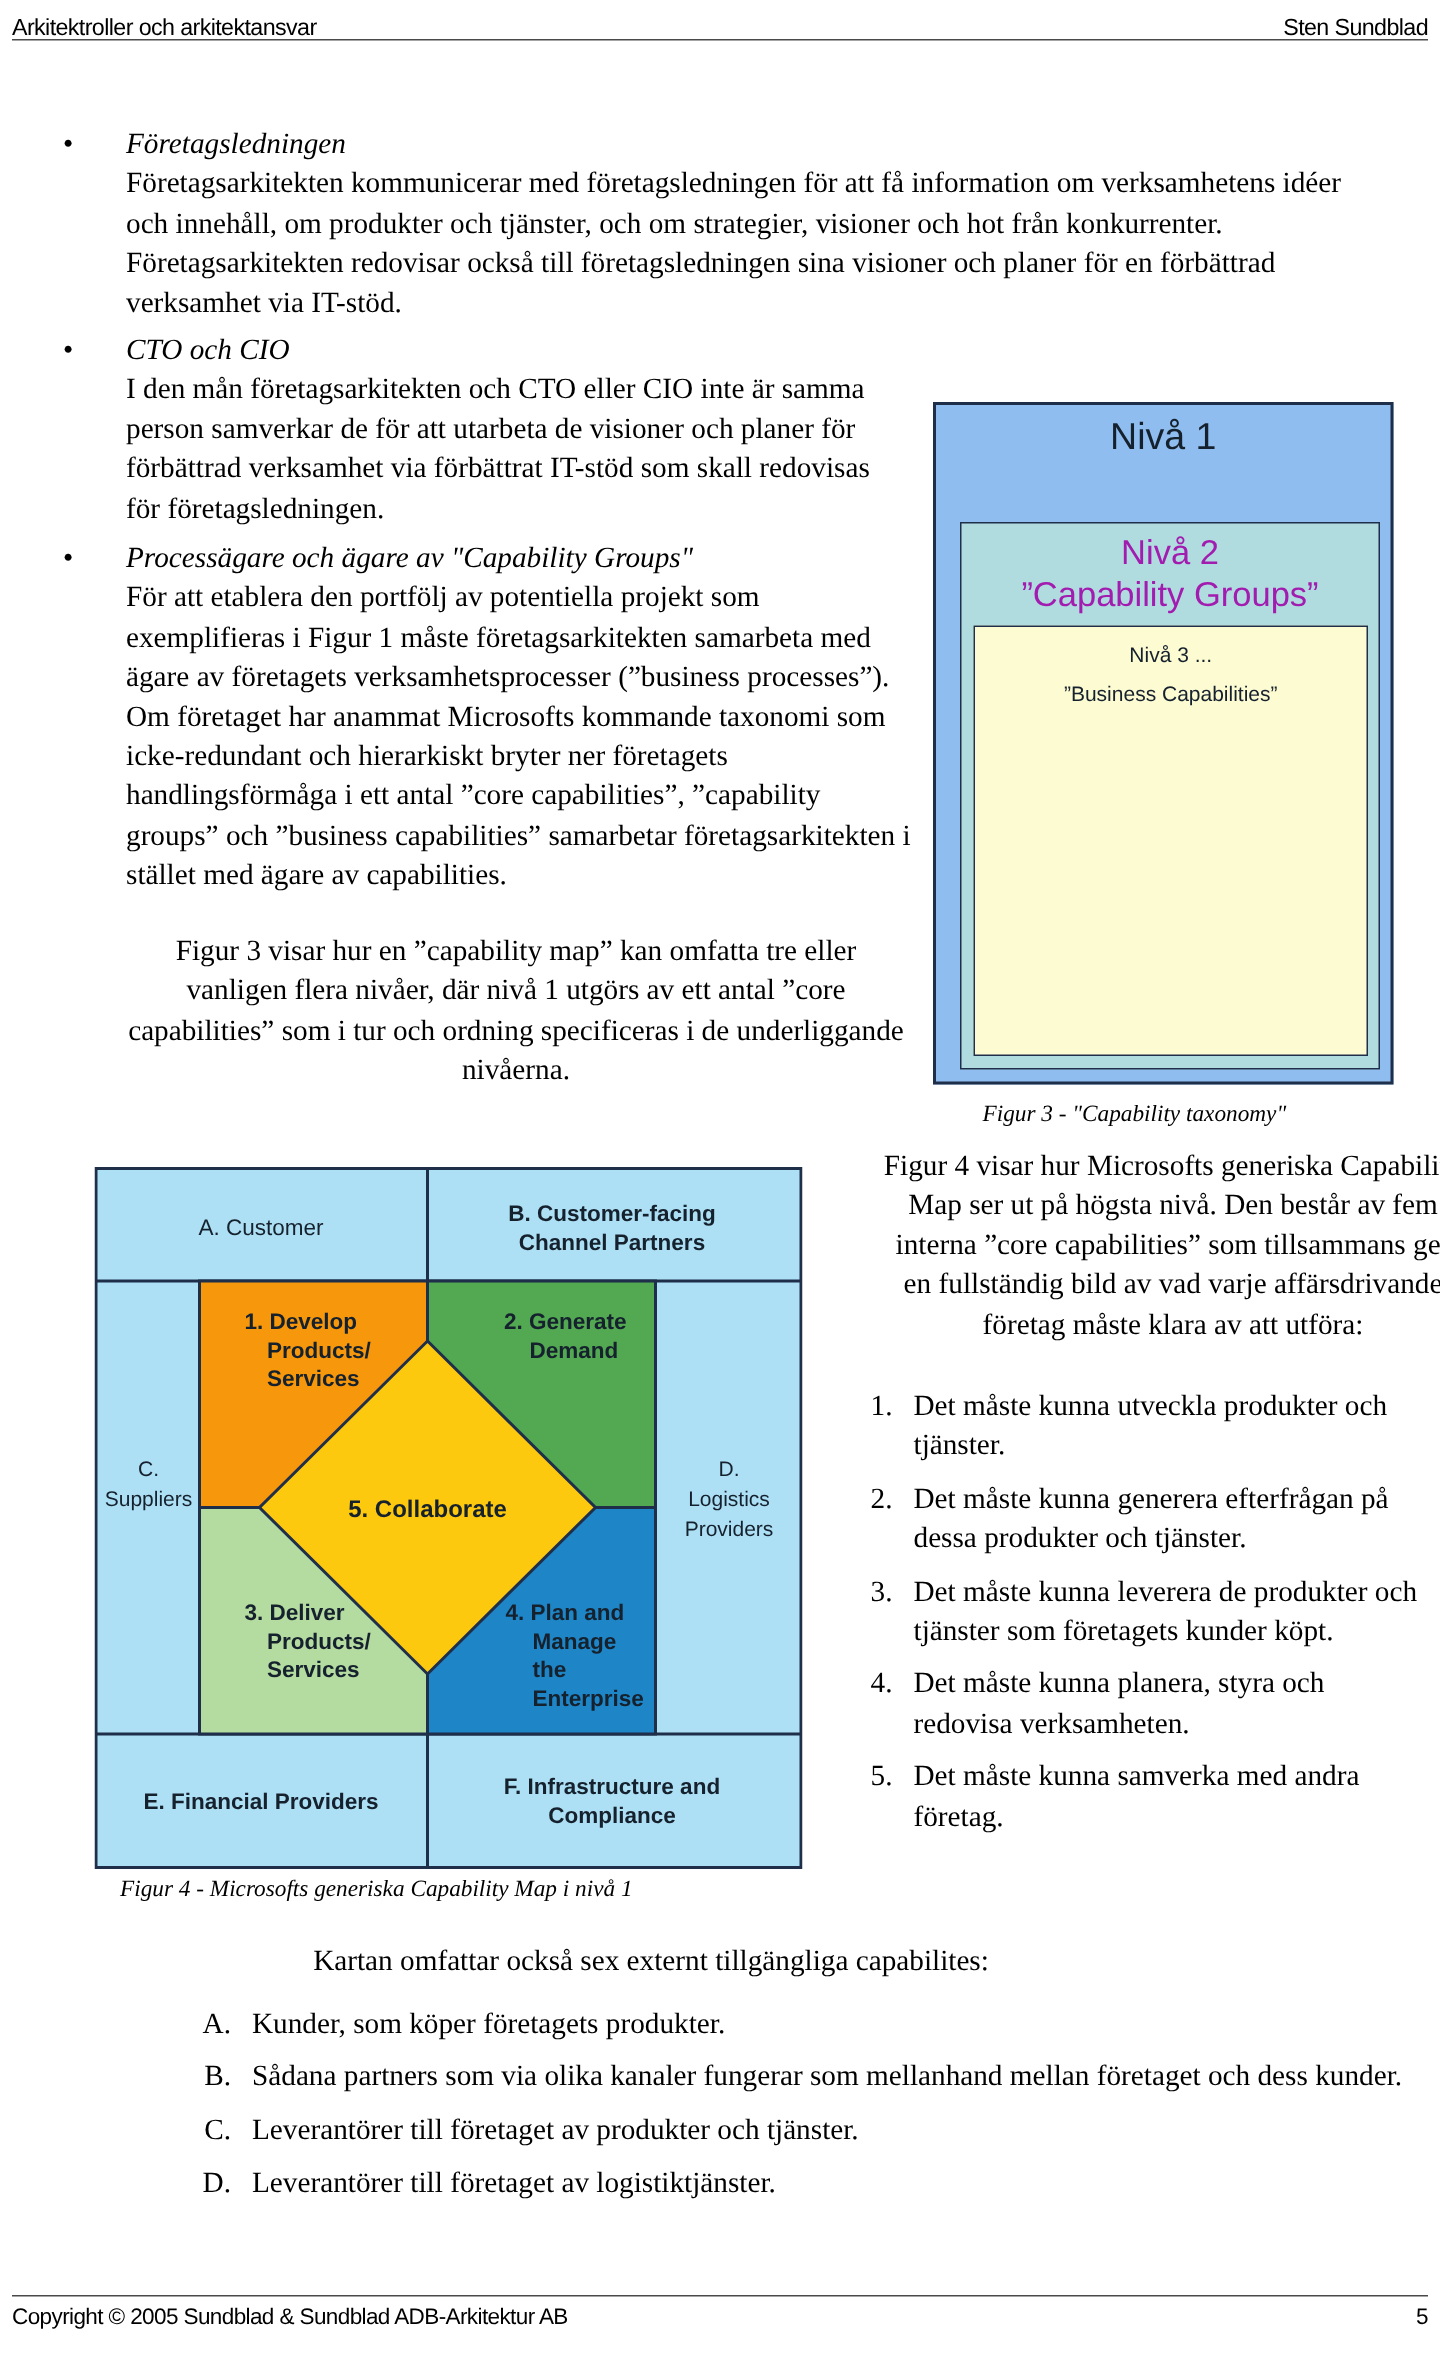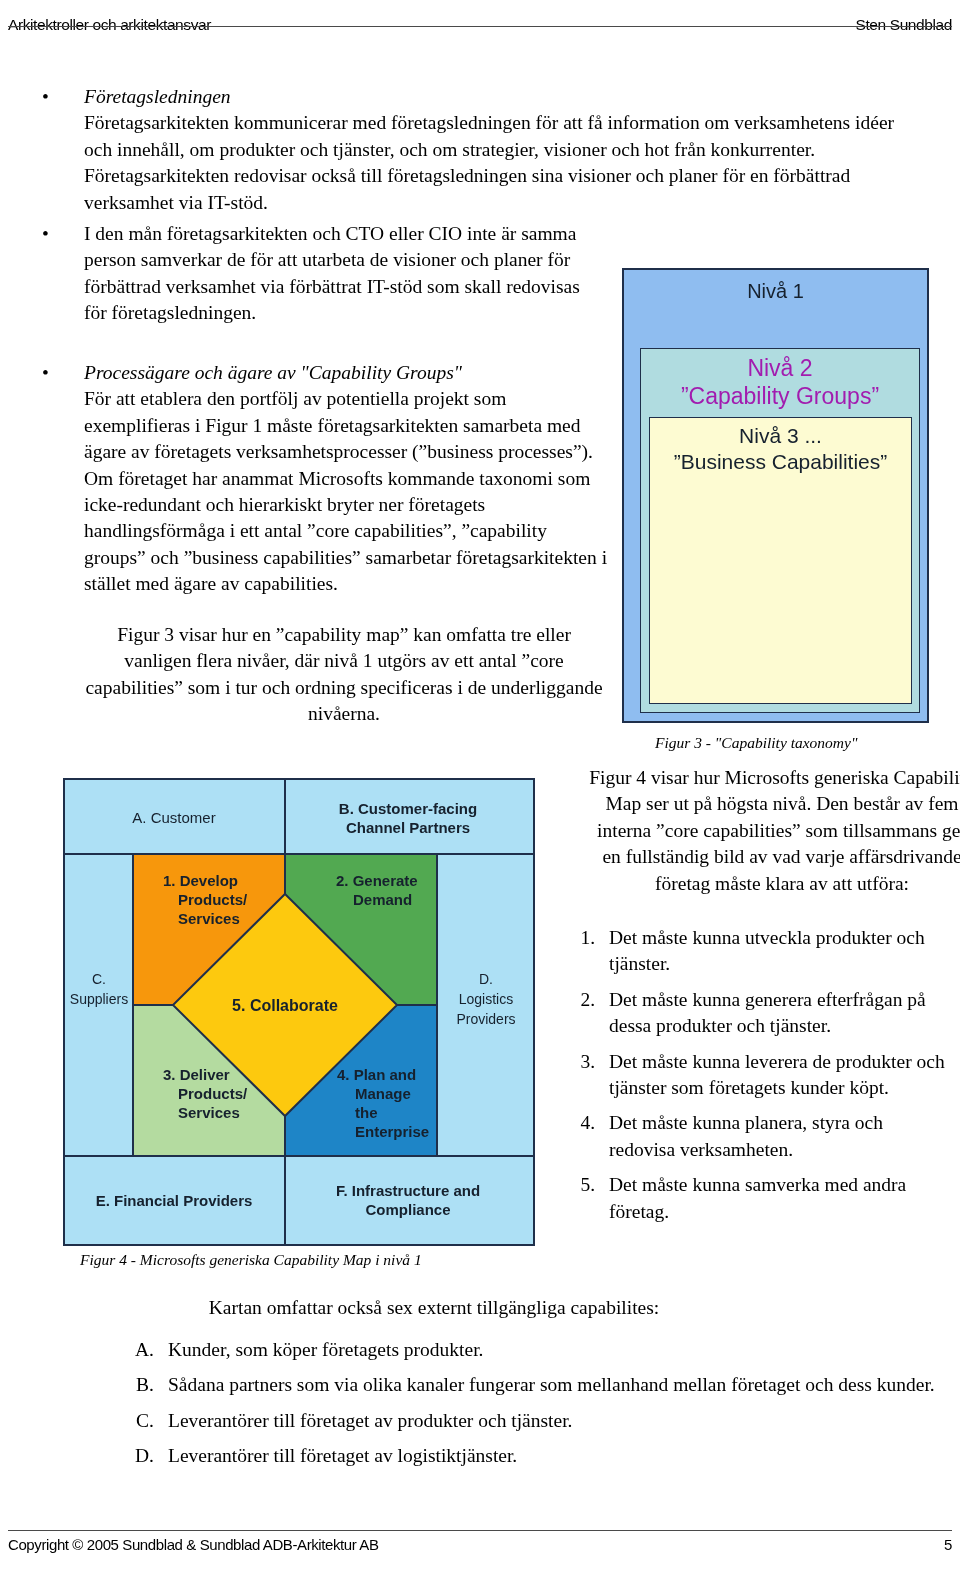--- a/index.html
+++ b/index.html
@@ -18,21 +18,21 @@
 
   
   .page-header {
     position: absolute;
     left: 8px;
     top: 4px;
     width: 944px;
     height: 30px;
     display: flex;
     justify-content: space-between;
-    align-items: flex-end;
+    align-items: center;
     font-family: "Liberation Sans", sans-serif;
     font-size: 15.5px;
     letter-spacing: -0.4px;
   }
   .page-header .hdr-rule {
     position: absolute;
     left: 0;
     top: 22px;
     width: 944px;
     height: 0;
@@ -137,21 +137,21 @@
     border: 2px solid #1f2f4a;
     box-sizing: border-box;
   }
   .fig3 .lvl1-label {
     position: absolute;
     left: 0;
     top: 6px;
     width: 100%;
     text-align: center;
     font-family: "Liberation Sans", sans-serif;
-    font-size: 20px;
+    font-size: 25px;
     line-height: 30px;
     color: #16212e;
   }
   .fig3 .lvl2 {
     position: absolute;
     left: 16px;
     top: 78px;
     right: 7px;
     bottom: 8px;
     background: #b0dce0;
@@ -179,21 +179,21 @@
     border: 1.6px solid #1f2f4a;
     box-sizing: border-box;
   }
   .fig3 .lvl3-label {
     position: absolute;
     left: 0;
     top: 5px;
     width: 100%;
     text-align: center;
     font-family: "Liberation Sans", sans-serif;
-    font-size: 21px;
+    font-size: 14px;
     line-height: 26px;
     color: #16212e;
   }
 
   
   .fig4 {
     position: absolute;
     left: 63px;
     top: 778px;
     width: 540px;
@@ -227,20 +227,21 @@
     <div class="bullet-dot">•</div>
     <div class="bullet-body">
       <div class="ital">Företagsledningen</div>
       <div>Företagsarkitekten kommunicerar med företagsledningen för att få information om verksamhetens idéer och innehåll, om produkter och tjänster, och om strategier, visioner och hot från konkurrenter. Företagsarkitekten redovisar också till företagsledningen sina visioner och planer för en förbättrad verksamhet via IT-stöd.</div>
     </div>
   </div>
 
   <div class="bullet-item" style="left:42px; top:221px; width:560px;">
     <div class="bullet-dot">•</div>
     <div class="bullet-body">
+      <div class="ital">CTO och CIO</div>
       <div>I den mån företagsarkitekten och CTO eller CIO inte är samma person samverkar de för att utarbeta de visioner och planer för förbättrad verksamhet via förbättrat IT-stöd som skall redovisas för företagsledningen.</div>
     </div>
   </div>
 
   <div class="bullet-item" style="left:42px; top:360px; width:570px;">
     <div class="bullet-dot">•</div>
     <div class="bullet-body">
       <div class="ital">Processägare och ägare av "Capability Groups"</div>
       <div>För att etablera den portfölj av potentiella projekt som exemplifieras i Figur 1 måste företagsarkitekten samarbeta med ägare av företagets verksamhetsprocesser (”business processes”). Om företaget har anammat Microsofts kommande taxonomi som icke-redundant och hierarkiskt bryter ner företagets handlingsförmåga i ett antal ”core capabilities”, ”capability groups” och ”business capabilities” samarbetar företagsarkitekten i stället med ägare av capabilities.</div>
     </div>

